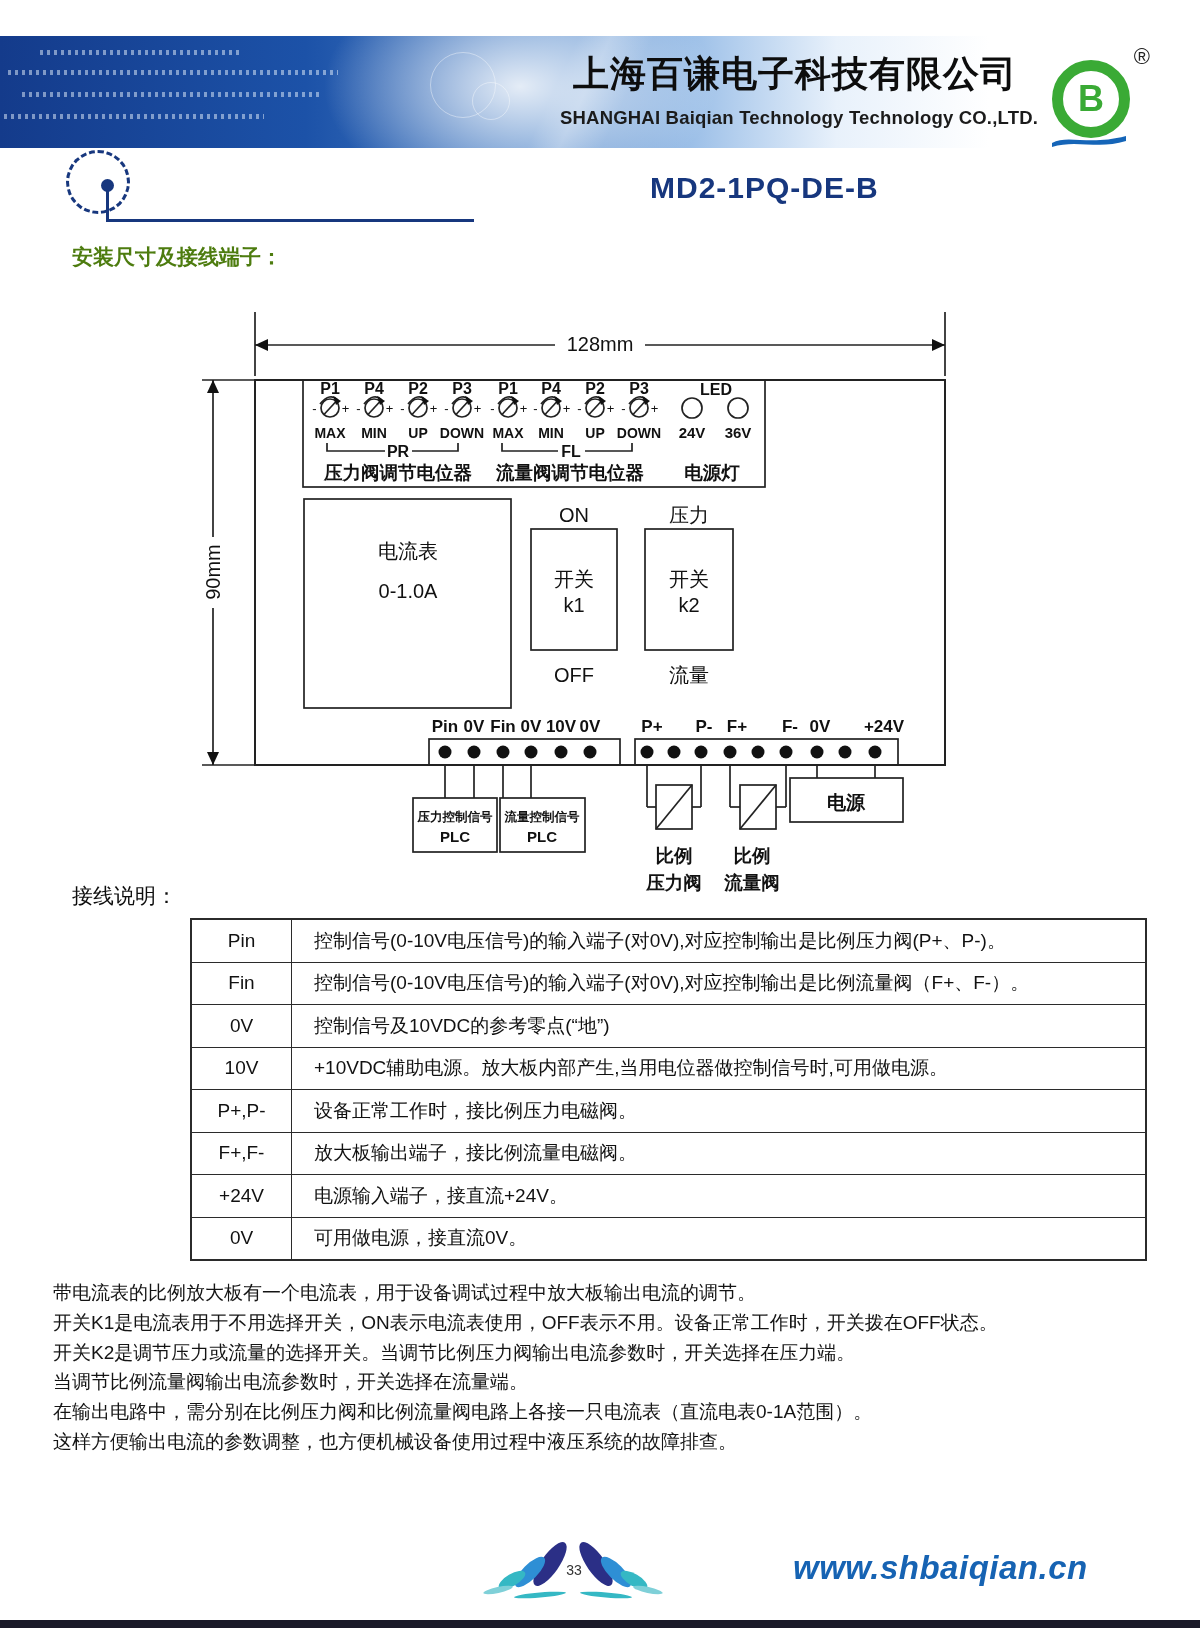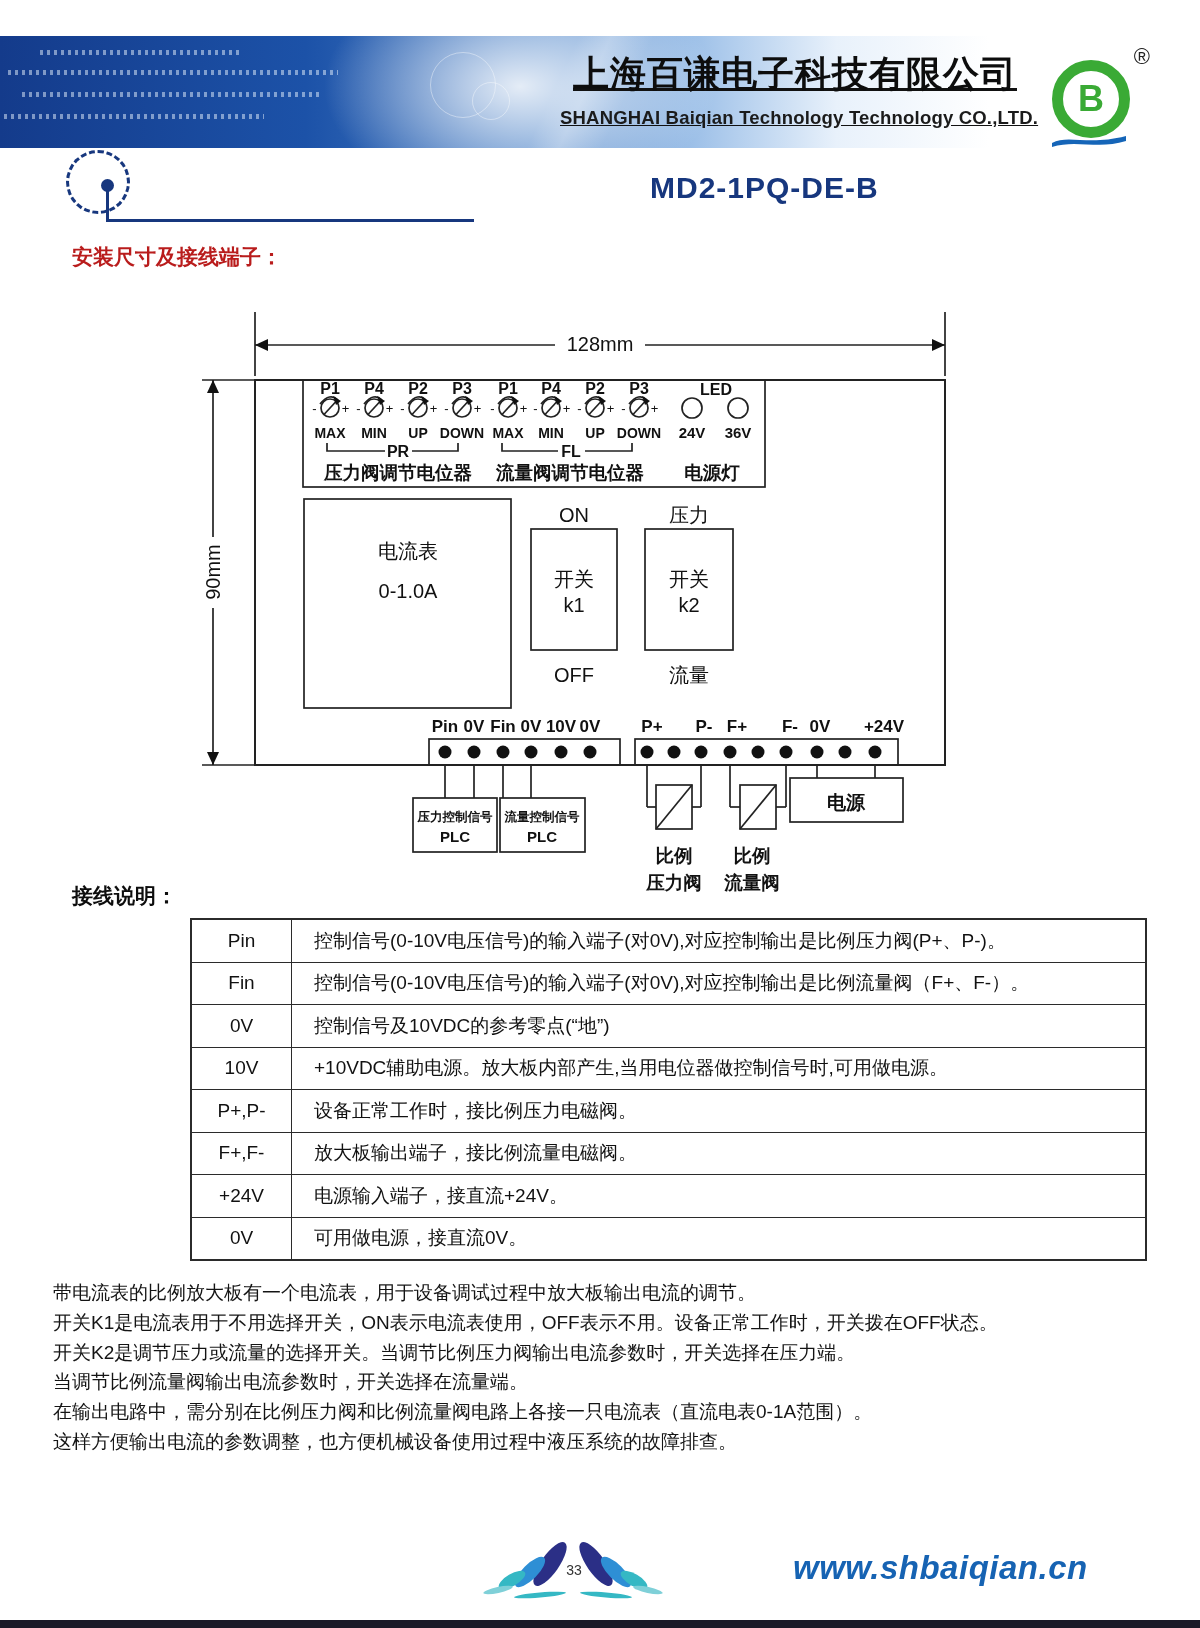--- a/index.html
+++ b/index.html
@@ -7,39 +7,39 @@
         font-family:"Liberation Sans","DejaVu Sans",sans-serif;color:#111;}
   
   .banner{position:absolute;left:0;top:36px;width:1020px;height:112px;
     background:
       radial-gradient(ellipse 280px 170px at 520px 45%, rgba(255,255,255,.85), rgba(255,255,255,0) 70%),
       linear-gradient(115deg, rgba(255,255,255,0) 54%, rgba(255,255,255,.25) 57%, rgba(255,255,255,0) 61%),
       linear-gradient(90deg,#143b8b 0%,#1c52a8 30%,#4f85c9 52%,#9dc0e8 68%,#e8f1fb 82%,rgba(255,255,255,0) 97%);}
   .dash{position:absolute;height:5px;opacity:.55;
     background:repeating-linear-gradient(90deg,rgba(235,245,255,.9) 0 3px,transparent 3px 7px);}
   .bc{position:absolute;border:1px solid rgba(255,255,255,.4);border-radius:50%;}
-  .company{position:absolute;left:560px;top:50px;width:470px;text-align:center;text-decoration:underline;}
+  .company{position:absolute;left:560px;top:50px;width:470px;text-align:center;}
   .company-cn{font-family:"DejaVu Serif","Liberation Serif",serif;font-weight:700;
     font-size:36px;letter-spacing:1px;color:#0d0d0d;white-space:nowrap;}
   .company-en{margin-top:8px;font-size:18.5px;font-weight:600;letter-spacing:.2px;color:#1b1b1b;white-space:nowrap;}
   .logo{position:absolute;left:1038px;top:48px;width:116px;height:100px;}
   .logo-ring{position:absolute;left:14px;top:12px;width:56px;height:56px;border:11px solid #3aaa35;border-radius:50%;}
   .logo-b{position:absolute;left:14px;top:12px;width:78px;height:78px;display:flex;align-items:center;justify-content:center;
     font-size:36px;font-weight:800;color:#3aaa35;}
   .logo-wave{position:absolute;left:12px;top:84px;}
   .reg{position:absolute;right:4px;top:-4px;font-size:22px;color:#222;}
   
   .badge-circle{position:absolute;left:66px;top:150px;width:58px;height:58px;border:3px dashed #17377e;border-radius:50%;}
   .badge-dot{position:absolute;left:101px;top:179px;width:13px;height:13px;border-radius:50%;background:#17377e;}
   .badge-stem{position:absolute;left:106px;top:188px;width:3px;height:34px;background:#17377e;}
   .title-underline{position:absolute;left:106px;top:219px;width:368px;height:3px;background:#17377e;}
   .prod-title{position:absolute;left:160px;top:167px;font-size:30px;font-weight:800;color:#17377e;letter-spacing:2px;white-space:nowrap;}
   .model{position:absolute;left:650px;top:171px;font-size:30px;font-weight:800;color:#17377e;letter-spacing:1px;white-space:nowrap;}
-  .h-install{position:absolute;left:72px;top:243px;font-size:21px;font-weight:700;color:#b91c1c;}
-  .h-wiring{position:absolute;left:72px;top:882px;font-size:21px;font-weight:700;color:#0d0d0d;}
+  .h-install{position:absolute;left:72px;top:243px;font-size:21px;font-weight:700;color:#4d7c0f;}
+  .h-wiring{position:absolute;left:72px;top:882px;font-size:21px;font-weight:400;color:#0d0d0d;}
   
   .diag{position:absolute;left:0;top:300px;}
   .diag text{font-family:"Liberation Sans","DejaVu Sans",sans-serif;fill:#111;}
   .ln{stroke:#222;stroke-width:1.7;fill:none;}
   .ln2{stroke:#222;stroke-width:2;fill:none;}
   .t20{font-size:20px;}
   .t19{font-size:19px;font-weight:600;}
   .t18{font-size:18.5px;font-weight:600;}
   .t17{font-size:17px;font-weight:600;}
   .t16{font-size:16px;font-weight:600;}

